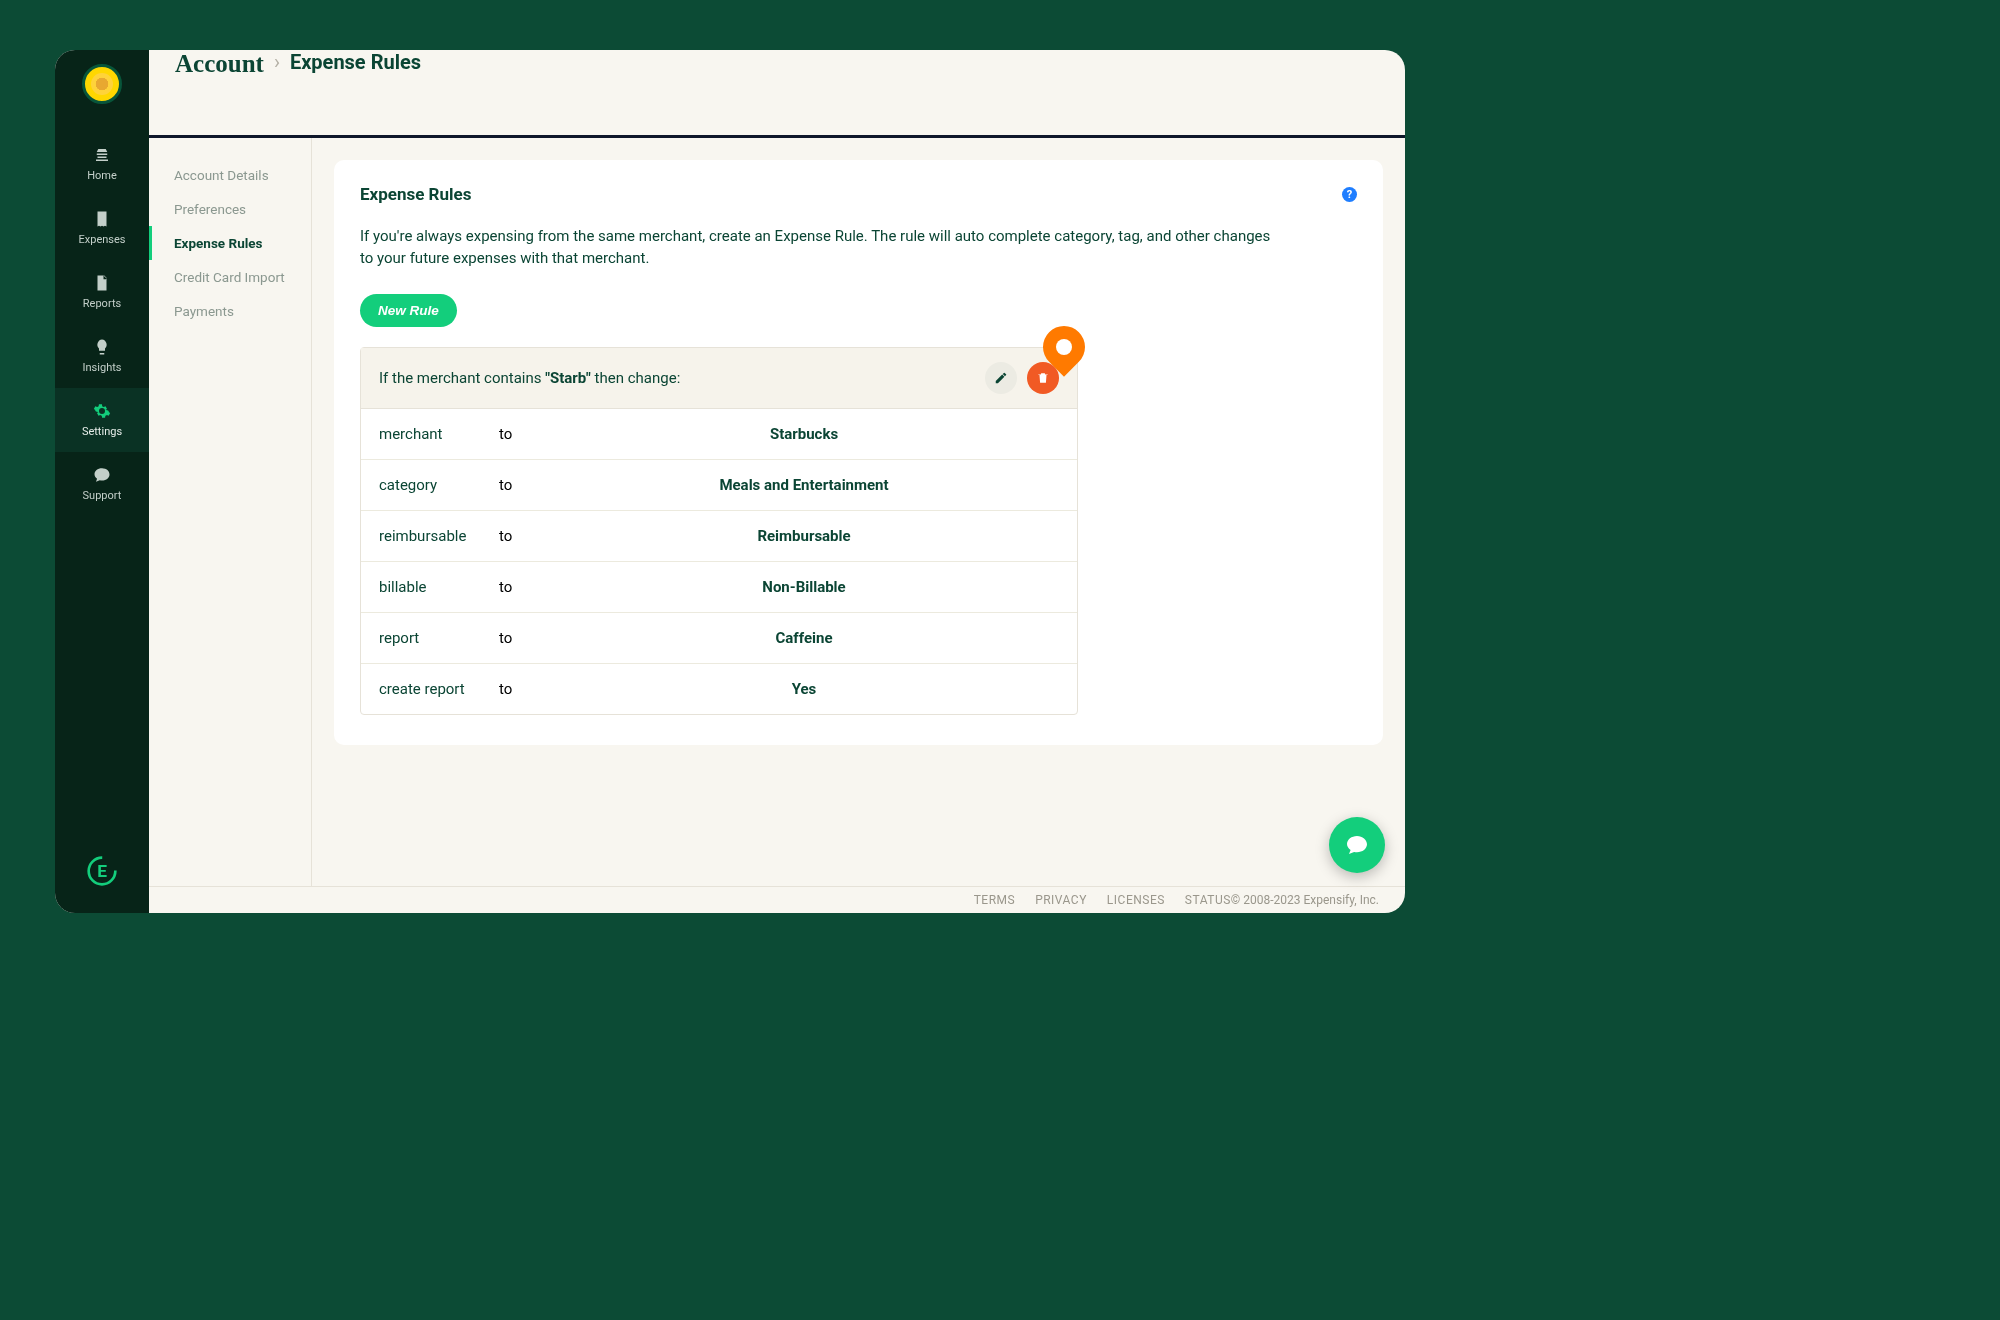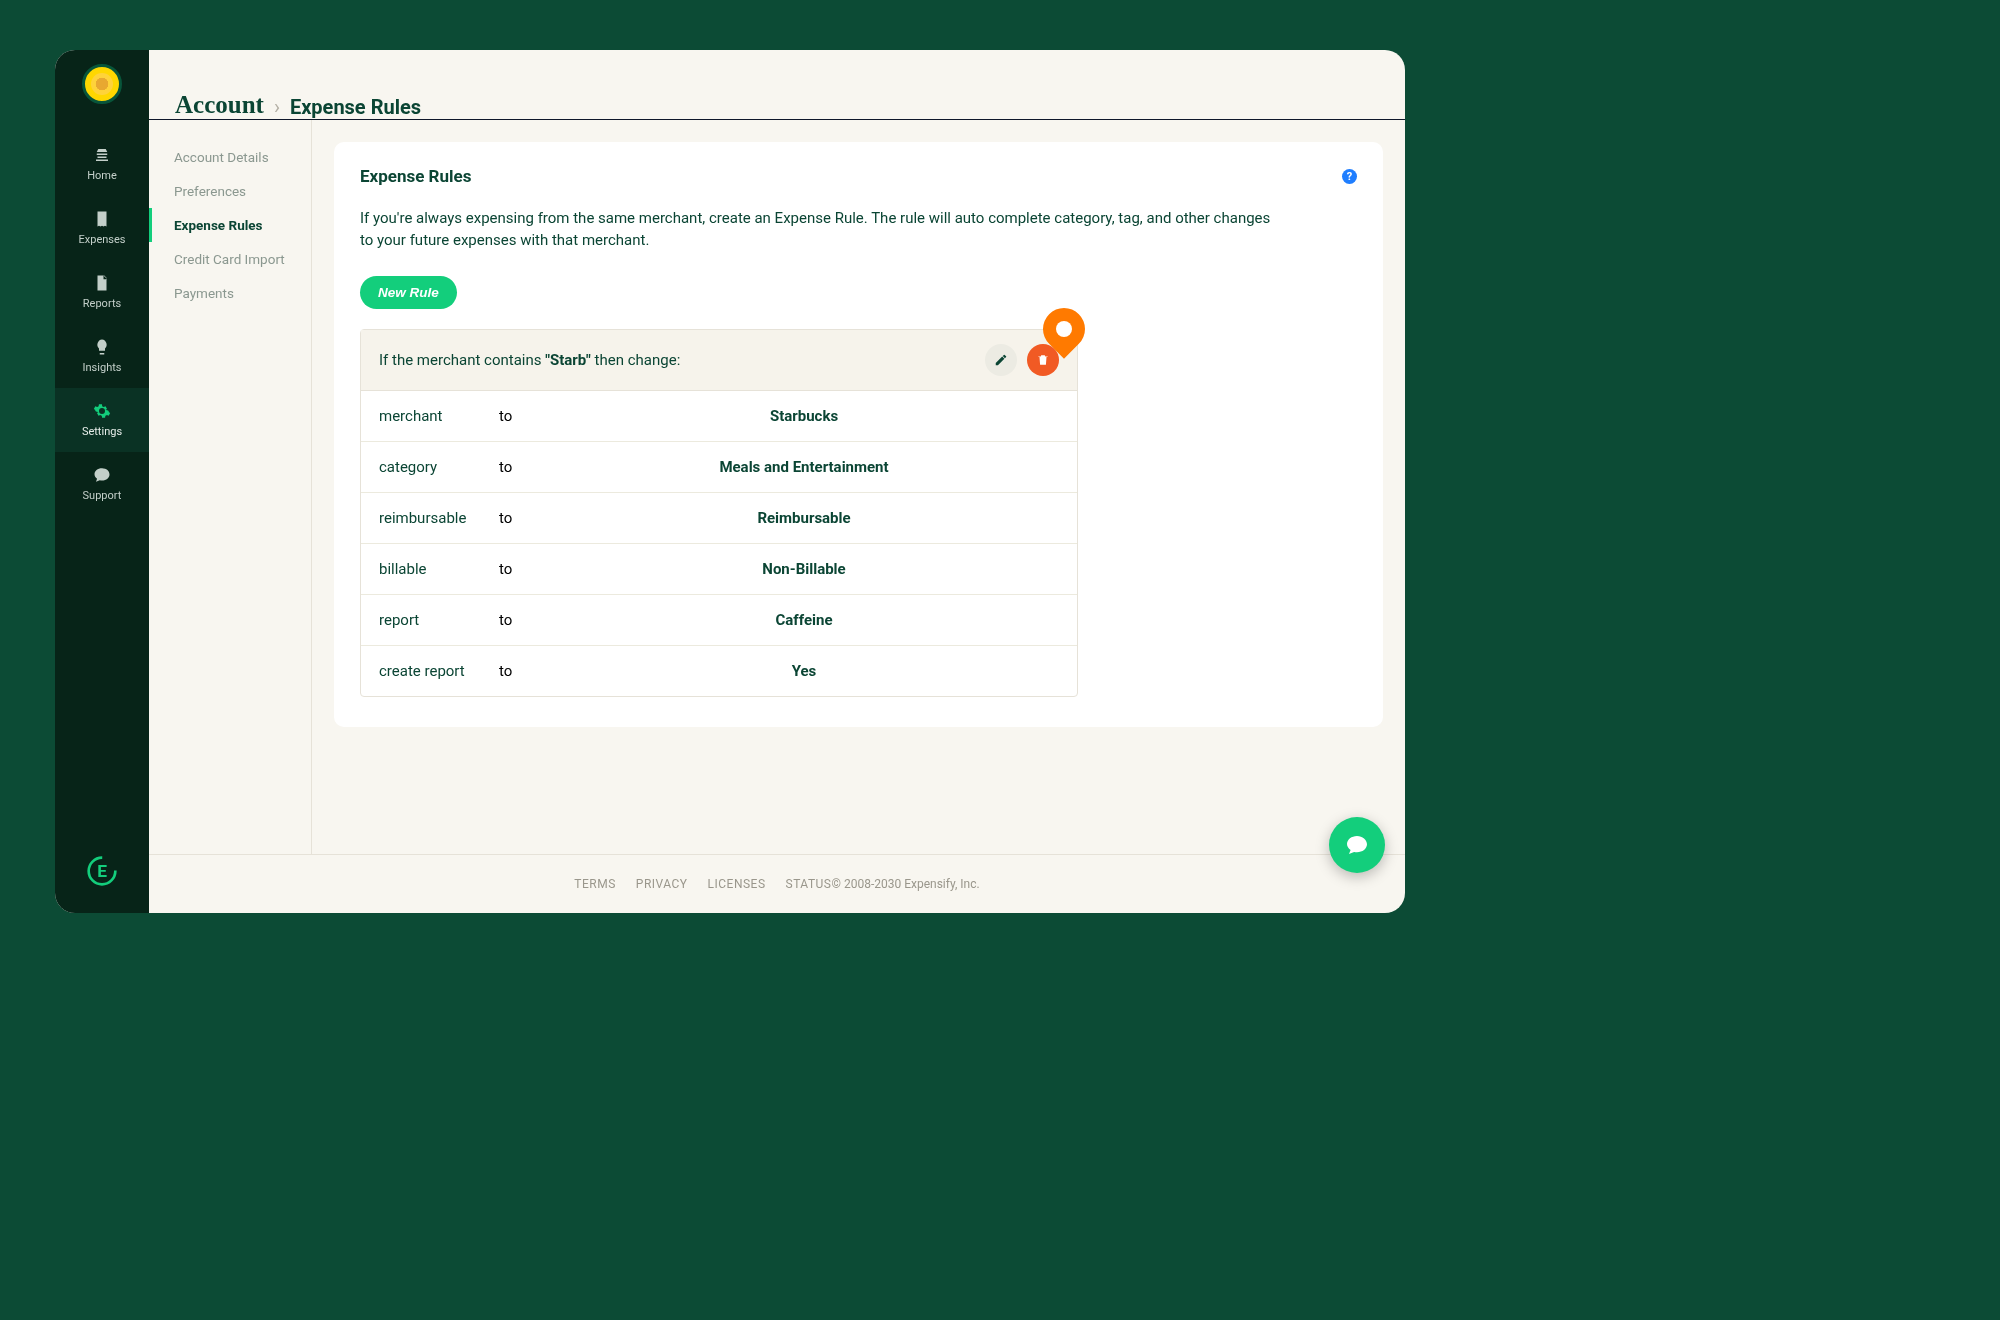--- a/index.html
+++ b/index.html
@@ -67,24 +67,24 @@
     color:#13ce7c;
   }
   
   .main {
     flex: 1;
     display: flex;
     flex-direction: column;
     min-width: 0;
   }
   .topbar {
-    height: 70px;
-    border-bottom: 1px solid #0f172a;
-    display: flex;
-    align-items: flex-end;
+    height: 88px;
+    border-bottom: 3px solid #0f172a;
+    display: flex;
+    align-items: flex-start;
     padding: 0 26px;
     gap: 10px;
   }
   .breadcrumb-root {
     font-family: Georgia, 'Times New Roman', serif;
     font-size: 25px;
     color: #0b4534;
     font-weight: 600;
   }
   .chevron { color: #b4b0a5; font-size: 20px; }
@@ -218,22 +218,22 @@
     font-size: 15px;
     align-items: center;
   }
   .rule-row:last-child { border-bottom: none; }
   .rule-field { color: #0b4534; }
   .rule-to { color: #000000; }
   .rule-val { color: #0b4534; font-weight: 700; text-align: center; }
   
   .footer {
     border-top: 1px solid #e6e2d8;
-    padding: 22px 26px;
-    display:flex; justify-content: center; align-items:center;
+    padding: 6px 26px;
+    display:flex; justify-content: flex-end; align-items:center;
     font-size: 12px;
     color: #9a978c;
   }
   .footer-links { display:flex; gap:20px; }
   .footer-links span { letter-spacing: 0.5px; cursor:pointer; }
   .chat-bubble {
     position: absolute;
     right: 20px;
     bottom: 40px;
     width: 56px; height: 56px;
@@ -381,21 +381,21 @@
       </div>
     </div>
 
     <div class="footer">
       <div class="footer-links">
         <span>TERMS</span>
         <span>PRIVACY</span>
         <span>LICENSES</span>
         <span>STATUS</span>
       </div>
-      <div>© 2008-2030 Expensify, Inc.</div>
+      <div>© 2008-2023 Expensify, Inc.</div>
     </div>
   </div>
 
   <div class="chat-bubble">
     <svg viewBox="0 0 24 24">
         <path d="M12 3C6.5 3 2 6.6 2 11c0 2.4 1.4 4.6 3.6 6L4 21l5.1-2c.9.2 1.9.3 2.9.3 5.5 0 10-3.6 10-8S17.5 3 12 3z"></path>
       </svg>
   </div>
 </div>
 

